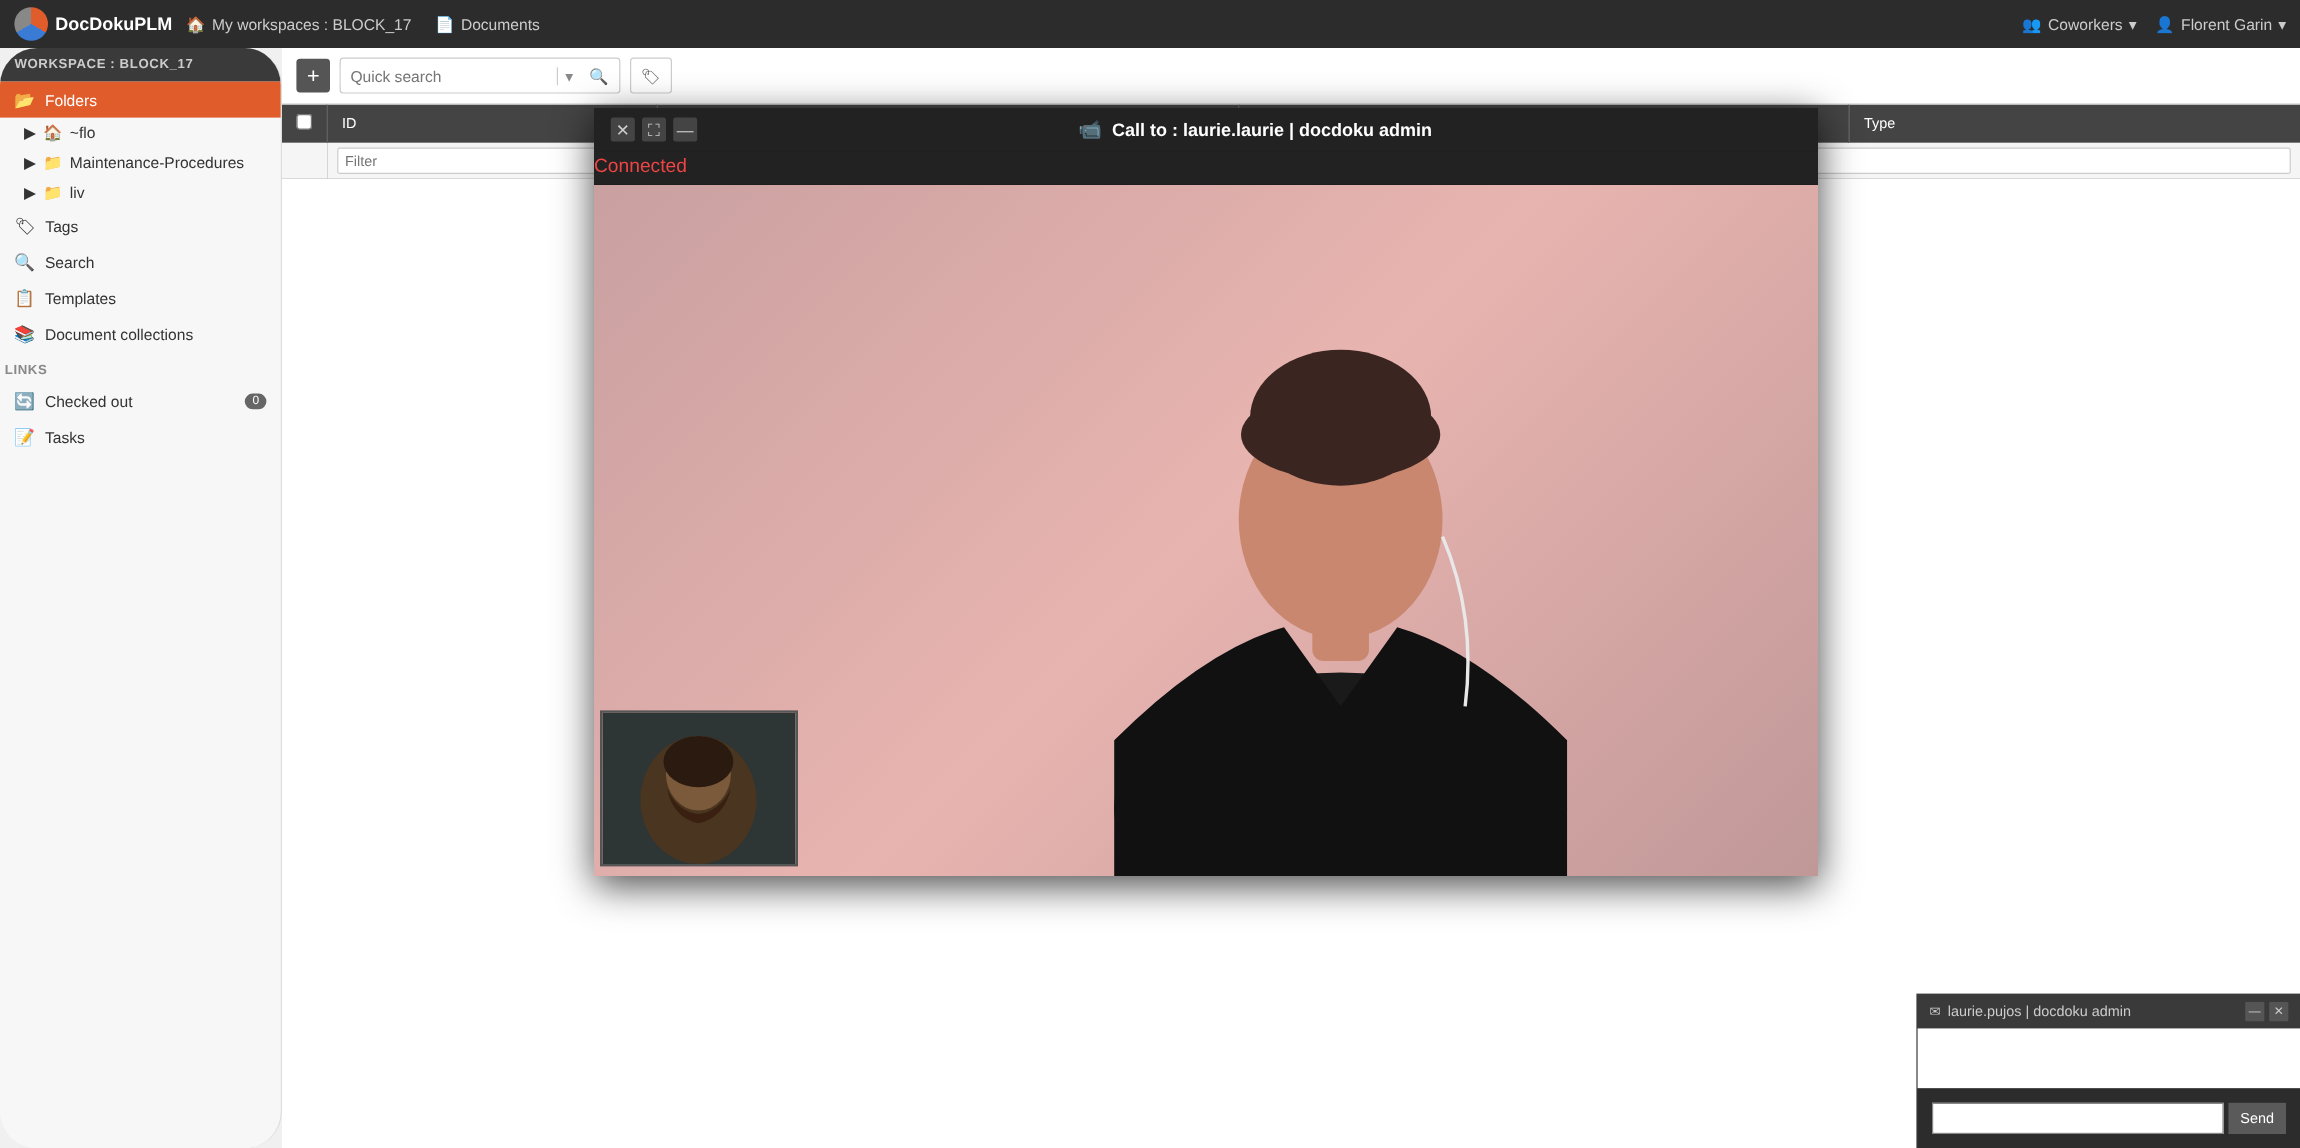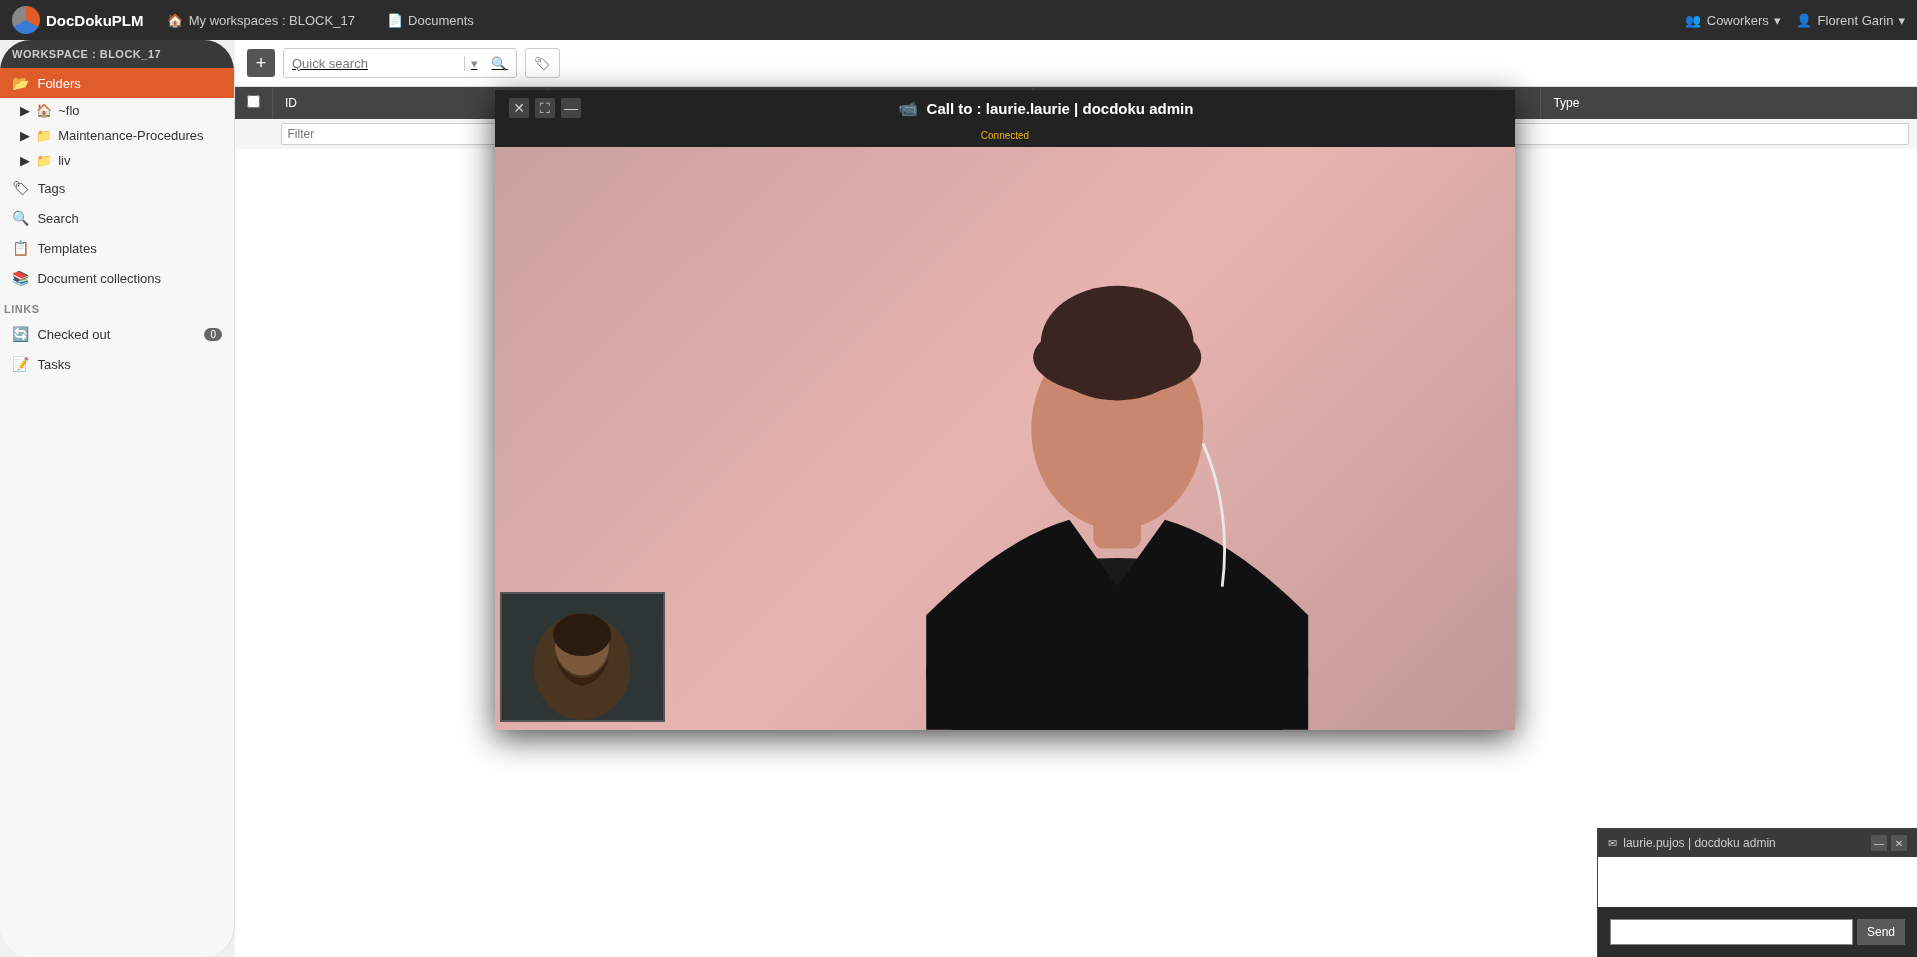--- a/index.html
+++ b/index.html
@@ -6,21 +6,21 @@
     body { font-family: Arial, sans-serif; font-size: 13px; background: #f0f0f0; overflow: hidden; width: 1917px; height: 957px; }
 
     
     .navbar {
       background: #2c2c2c;
       height: 40px;
       display: flex;
       align-items: center;
       padding: 0 12px;
       color: #ccc;
-      gap: 16px;
+      gap: 4px;
       position: relative;
       z-index: 10;
     }
     .navbar-brand {
       display: flex;
       align-items: center;
       gap: 6px;
       color: #fff;
       font-size: 15px;
       font-weight: bold;
@@ -150,21 +150,20 @@
       align-items: center;
       justify-content: center;
     }
     .search-box {
       display: flex;
       align-items: center;
       border: 1px solid #ccc;
       border-radius: 3px;
       background: #fff;
       height: 30px;
-      text-decoration: underline;
     }
     .search-box input {
       border: none;
       outline: none;
       padding: 0 8px;
       font-size: 13px;
       width: 180px;
       color: #aaa;
     }
     .search-box-dropdown {
@@ -273,23 +272,22 @@
       font-weight: bold;
       display: flex;
       align-items: center;
       gap: 8px;
       margin: 0 auto;
     }
     .video-camera-icon {
       font-size: 16px;
     }
     .video-status {
-      color: #eab308;
-      font-size: 10px;
-      text-align: center;
+      color: #ef4444;
+      font-size: 16px;
       padding: 4px 0 6px;
       background: #222;
     }
     .video-body {
       flex: 1;
       position: relative;
       overflow: hidden;
       background: #111;
     }
     

